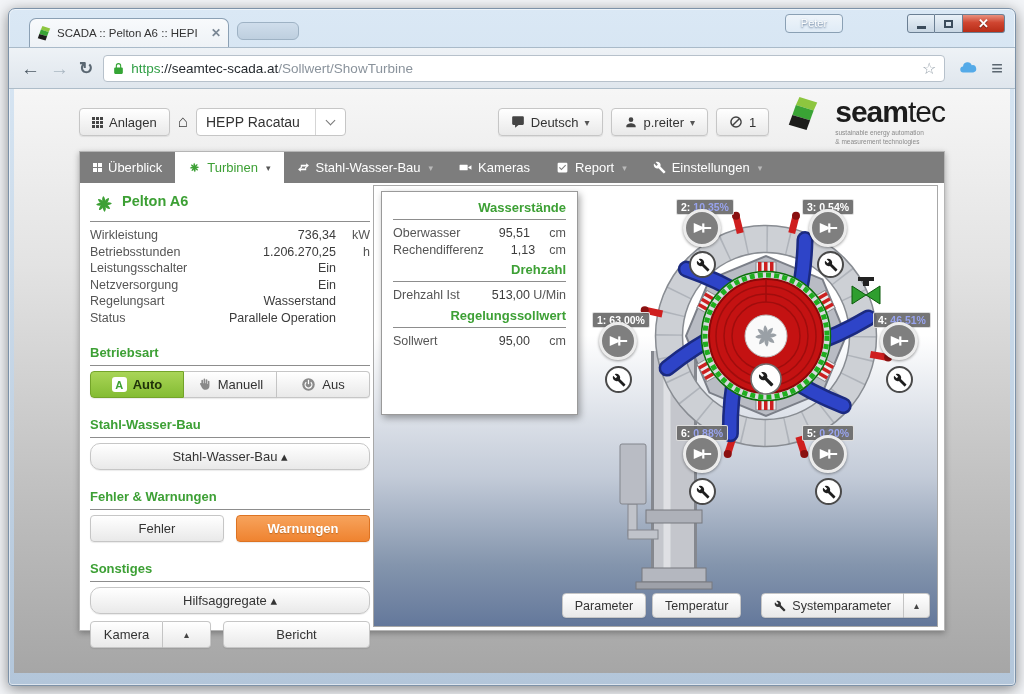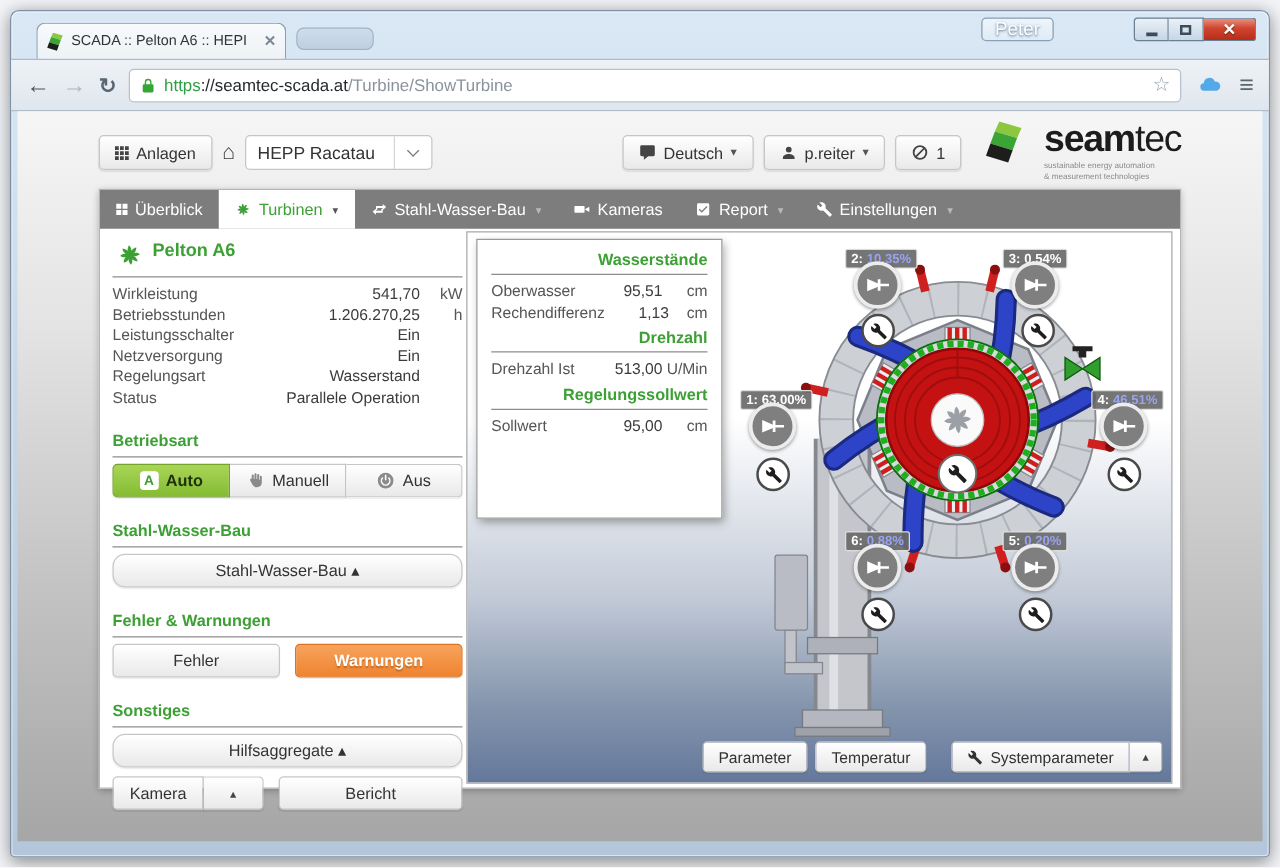--- a/index.html
+++ b/index.html
@@ -15,21 +15,21 @@
   .browser-tab { position:absolute; left:20px; bottom:0; width:200px; height:29px;
     background:linear-gradient(180deg,#f8fafc,#eef2f6); border:1px solid #8ba0b4; border-bottom:none;
     border-radius:7px 7px 0 0; display:flex; align-items:center; gap:6px; padding:0 7px; }
   .tab-title { font-size:11.5px; color:#333; white-space:nowrap; overflow:hidden; flex:1; }
   .tab-close { color:#7a8794; font-size:12px; font-weight:bold; }
   .tab-stub { position:absolute; left:228px; bottom:7px; width:62px; height:18px;
     background:linear-gradient(180deg,#cfddeb,#becfdf); border:1px solid #9eb2c4; border-radius:6px; }
   .profile-badge { position:absolute; right:172px; top:5px; width:58px; height:19px;
     background:linear-gradient(180deg,rgba(255,255,255,.55),rgba(255,255,255,.18));
     border:1px solid #8aa0b4; border-radius:4px; text-align:center;
-    font-size:15px; color:#fdfefe; text-shadow:0 1px 2px rgba(40,70,110,.8); line-height:17px; }
+    font-size:11px; color:#fdfefe; text-shadow:0 1px 2px rgba(40,70,110,.8); line-height:17px; }
   .win-controls { position:absolute; right:10px; top:5px; display:flex; }
   .win-btn { width:28px; height:19px; border:1px solid #6b7f93; display:flex; align-items:center; justify-content:center;
     background:linear-gradient(180deg,#e9f1f8,#c8d6e3); }
   .win-btn.min { border-radius:3px 0 0 3px; }
   .win-btn.max { border-left:none; }
   .win-btn.close { width:42px; border-left:none; border-radius:0 3px 3px 0;
     background:linear-gradient(180deg,#e8907e,#cf4530 45%,#b82d18); }
   .glyph-min { width:9px; height:3px; background:#3c4c5c; margin-top:7px; }
   .glyph-max { width:9px; height:8px; border:2px solid #3c4c5c; background:transparent; }
   .glyph-close { color:#fff; font-weight:bold; font-size:13px; text-shadow:0 1px 1px rgba(0,0,0,.5); }
@@ -242,21 +242,21 @@
 
     <div class="toolbar">
       <span class="nav-arrow">←</span>
       <span class="nav-arrow fwd">→</span>
       <span class="nav-arrow reload">↻</span>
       <div class="urlbar">
         <svg width="13" height="13" fill="#35a535">
             <use href="#i-lock" width="13" height="13"></use>
           </svg>
         <span>
-          <span class="url-scheme">https</span><span class="url-host">://seamtec-scada.at</span><span class="url-path">/Turbine/ShowTurbine</span>
+          <span class="url-scheme">https</span><span class="url-host">://seamtec-scada.at</span><span class="url-path">/Sollwert/ShowTurbine</span>
         </span>
         <span class="url-spacer"></span>
         <span class="star">☆</span>
       </div>
       <span class="cloud-btn">
         <svg width="22" height="18" fill="#54aae8">
             <use href="#i-cloud" width="22" height="18"></use>
           </svg>
       </span>
       <span class="menu-btn">≡</span>
@@ -378,21 +378,21 @@
             <div class="panel-title">
               <svg>
                   <use href="#i-runner" width="24" height="22"></use>
                 </svg>
               <span>Pelton A6</span>
             </div>
             <div class="rule"></div>
 
             <div class="kv">
                 <span class="k">Wirkleistung</span>
-                <span class="v">541,70</span>
+                <span class="v">736,34</span>
                 <span class="u">kW</span>
               </div>
             <div class="kv">
                 <span class="k">Betriebsstunden</span>
                 <span class="v">1.206.270,25</span>
                 <span class="u">h</span>
               </div>
             <div class="kv">
                 <span class="k">Leistungsschalter</span>
                 <span class="v">Ein</span>

